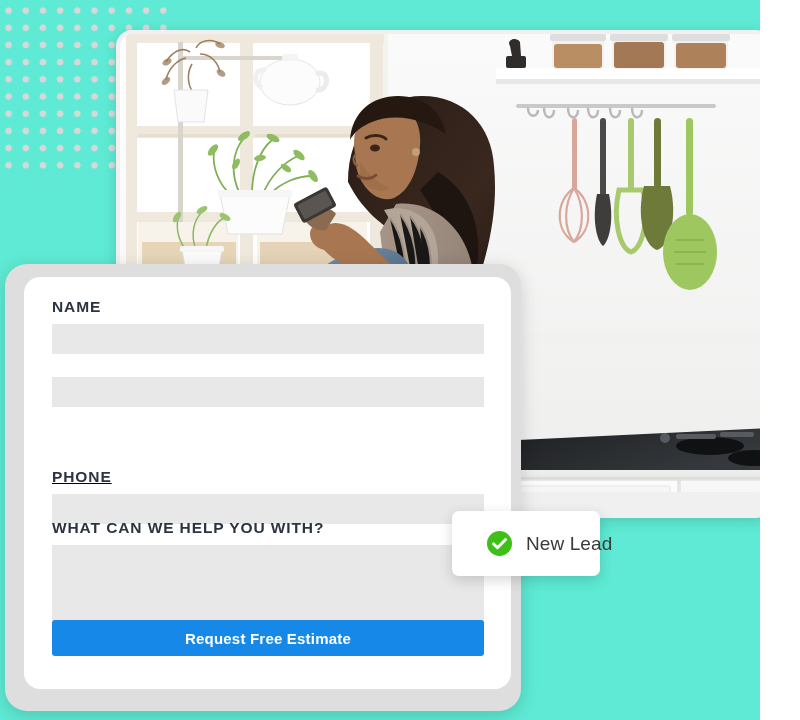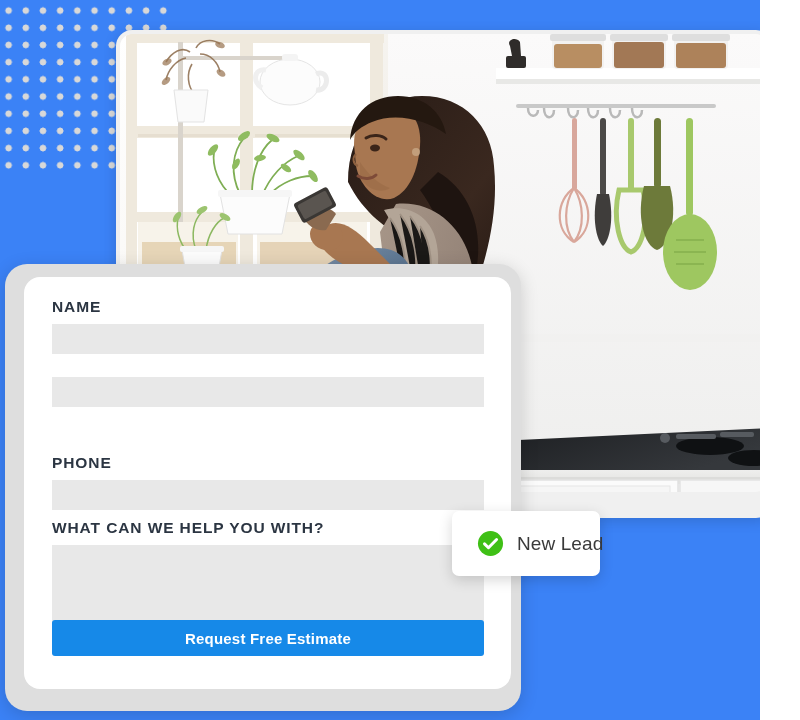--- a/index.html
+++ b/index.html
@@ -4,21 +4,21 @@
 <style>
   html, body {
     margin: 0;
     padding: 0;
     background: #ffffff;
   }
   #stage {
     position: relative;
     width: 760px;
     height: 720px;
-    background: #3b82f6;
+    background: #5eead4;
     overflow: hidden;
     font-family: "Liberation Sans", sans-serif;
   }
 
   
   #dot-pattern {
     position: absolute;
     left: 0px;
     top: 2px;
     width: 176px;
@@ -119,21 +119,21 @@
     left: 452px;
     top: 511px;
     width: 148px;
     height: 65px;
     background: #ffffff;
     border-radius: 7px;
     box-shadow: 0 4px 14px rgba(0,0,0,0.16);
     display: flex;
     align-items: center;
     gap: 13px;
-    padding-left: 25px;
+    padding-left: 34px;
     box-sizing: border-box;
   }
   #check-icon { flex: 0 0 auto; width: 27px; height: 27px; display: block; }
   #new-lead-label {
     font-size: 19px;
     color: #3a3a3a;
     letter-spacing: 0.1px;
     white-space: nowrap;
   }
 </style>
@@ -495,21 +495,21 @@
 
       <div class="field-block" style="top:22px;">
         <div class="field-label">NAME</div>
         <input class="field-input input-short" type="text" value="" placeholder="" style="">
       </div>
 
       <div class="field-block" style="top:100px;">
         <input class="field-input input-short" type="text" value="" placeholder="" style="">
       </div>
 
-      <div class="field-block" style="top:178px;">
+      <div class="field-block" style="top:192px;text-decoration:underline;">
         <div class="field-label">PHONE</div>
         <input class="field-input input-short" type="text" value="" placeholder="" style="">
       </div>
 
       <div class="field-block" style="top:243px;">
         <div class="field-label">WHAT CAN WE HELP YOU WITH?</div>
         <textarea class="field-input input-area" placeholder="" style=""></textarea>
       </div>
 
       <button id="submit-button">Request Free Estimate</button>

